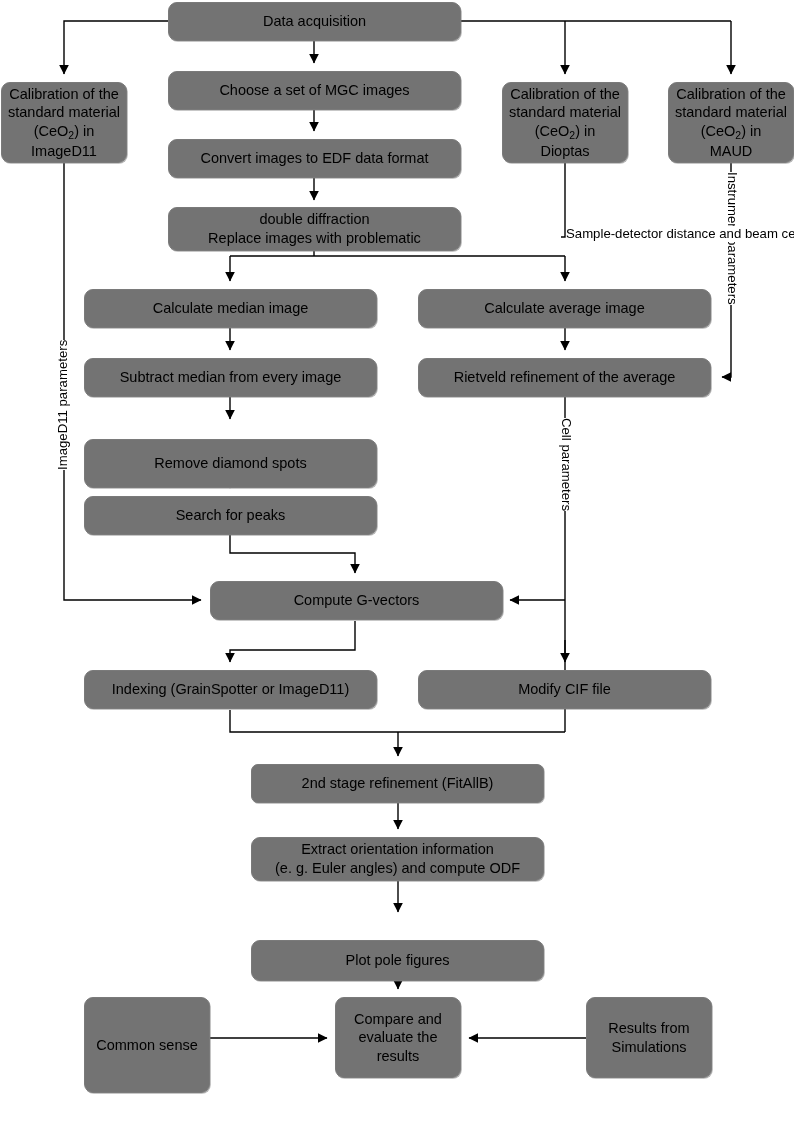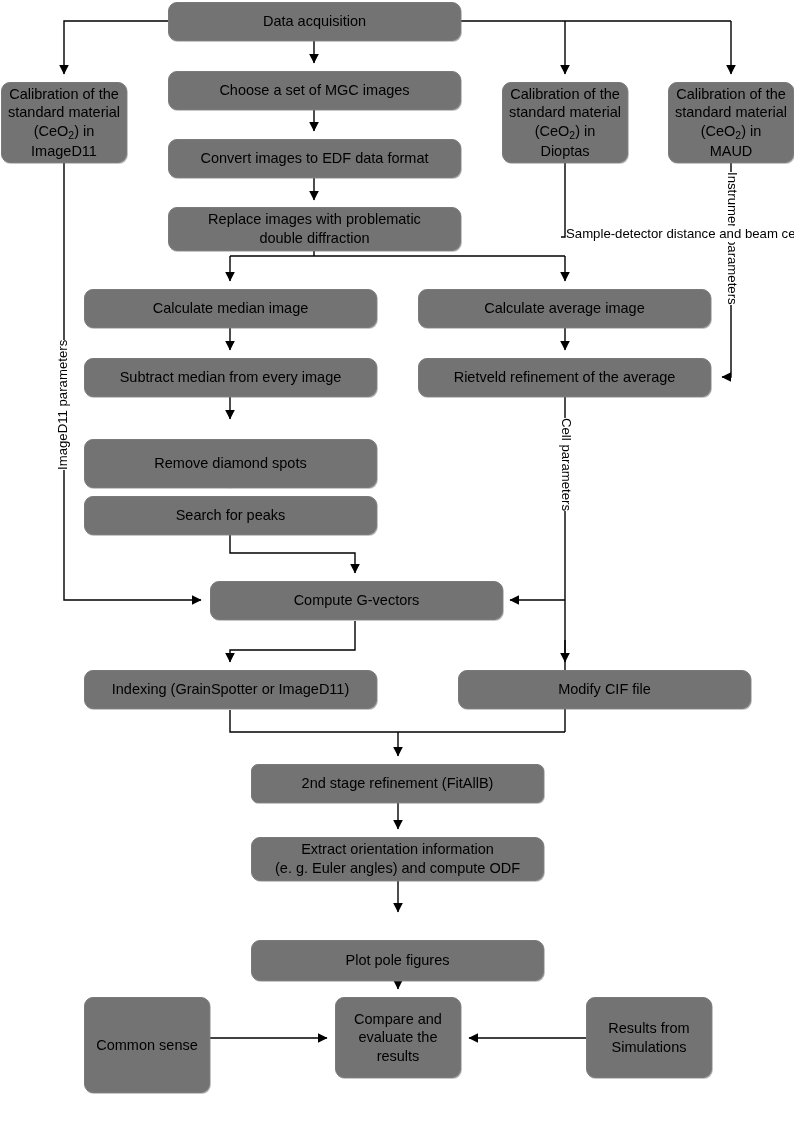--- a/index.html
+++ b/index.html
@@ -148,22 +148,22 @@
   <div class="node" style="left:168px;top:71px;width:293px;height:39px;">
     <span>Choose a set of MGC images</span>
   </div>
 
   <div class="node" style="left:168px;top:139px;width:293px;height:39px;">
     <span>Convert images to EDF data format</span>
   </div>
 
   <div class="node" style="left:168px;top:207px;width:293px;height:44px;">
     <span>
+      <span>double diffraction</span>
       <span>Replace images with problematic</span>
-      <span>double diffraction</span>
     </span>
   </div>
 
   <div class="node" style="left:84px;top:289px;width:293px;height:39px;">
     <span>Calculate median image</span>
   </div>
 
   <div class="node" style="left:418px;top:289px;width:293px;height:39px;">
     <span>Calculate average image</span>
   </div>
@@ -185,21 +185,21 @@
   </div>
 
   <div class="node" style="left:210px;top:581px;width:293px;height:39px;align-items:center;">
     <span>Compute G-vectors</span>
   </div>
 
   <div class="node" style="left:84px;top:670px;width:293px;height:39px;">
     <span>Indexing (GrainSpotter or ImageD11)</span>
   </div>
 
-  <div class="node" style="left:418px;top:670px;width:293px;height:39px;margin-left:40px;">
+  <div class="node" style="left:418px;top:670px;width:293px;height:39px;">
     <span>Modify CIF file</span>
   </div>
 
   <div class="node" style="left:251px;top:764px;width:293px;height:39px;border-radius:7px;">
     <span>2nd stage refinement (FitAllB)</span>
   </div>
 
   <div class="node" style="left:251px;top:837px;width:293px;height:44px;">
     <span>
       <span>Extract orientation information</span>

